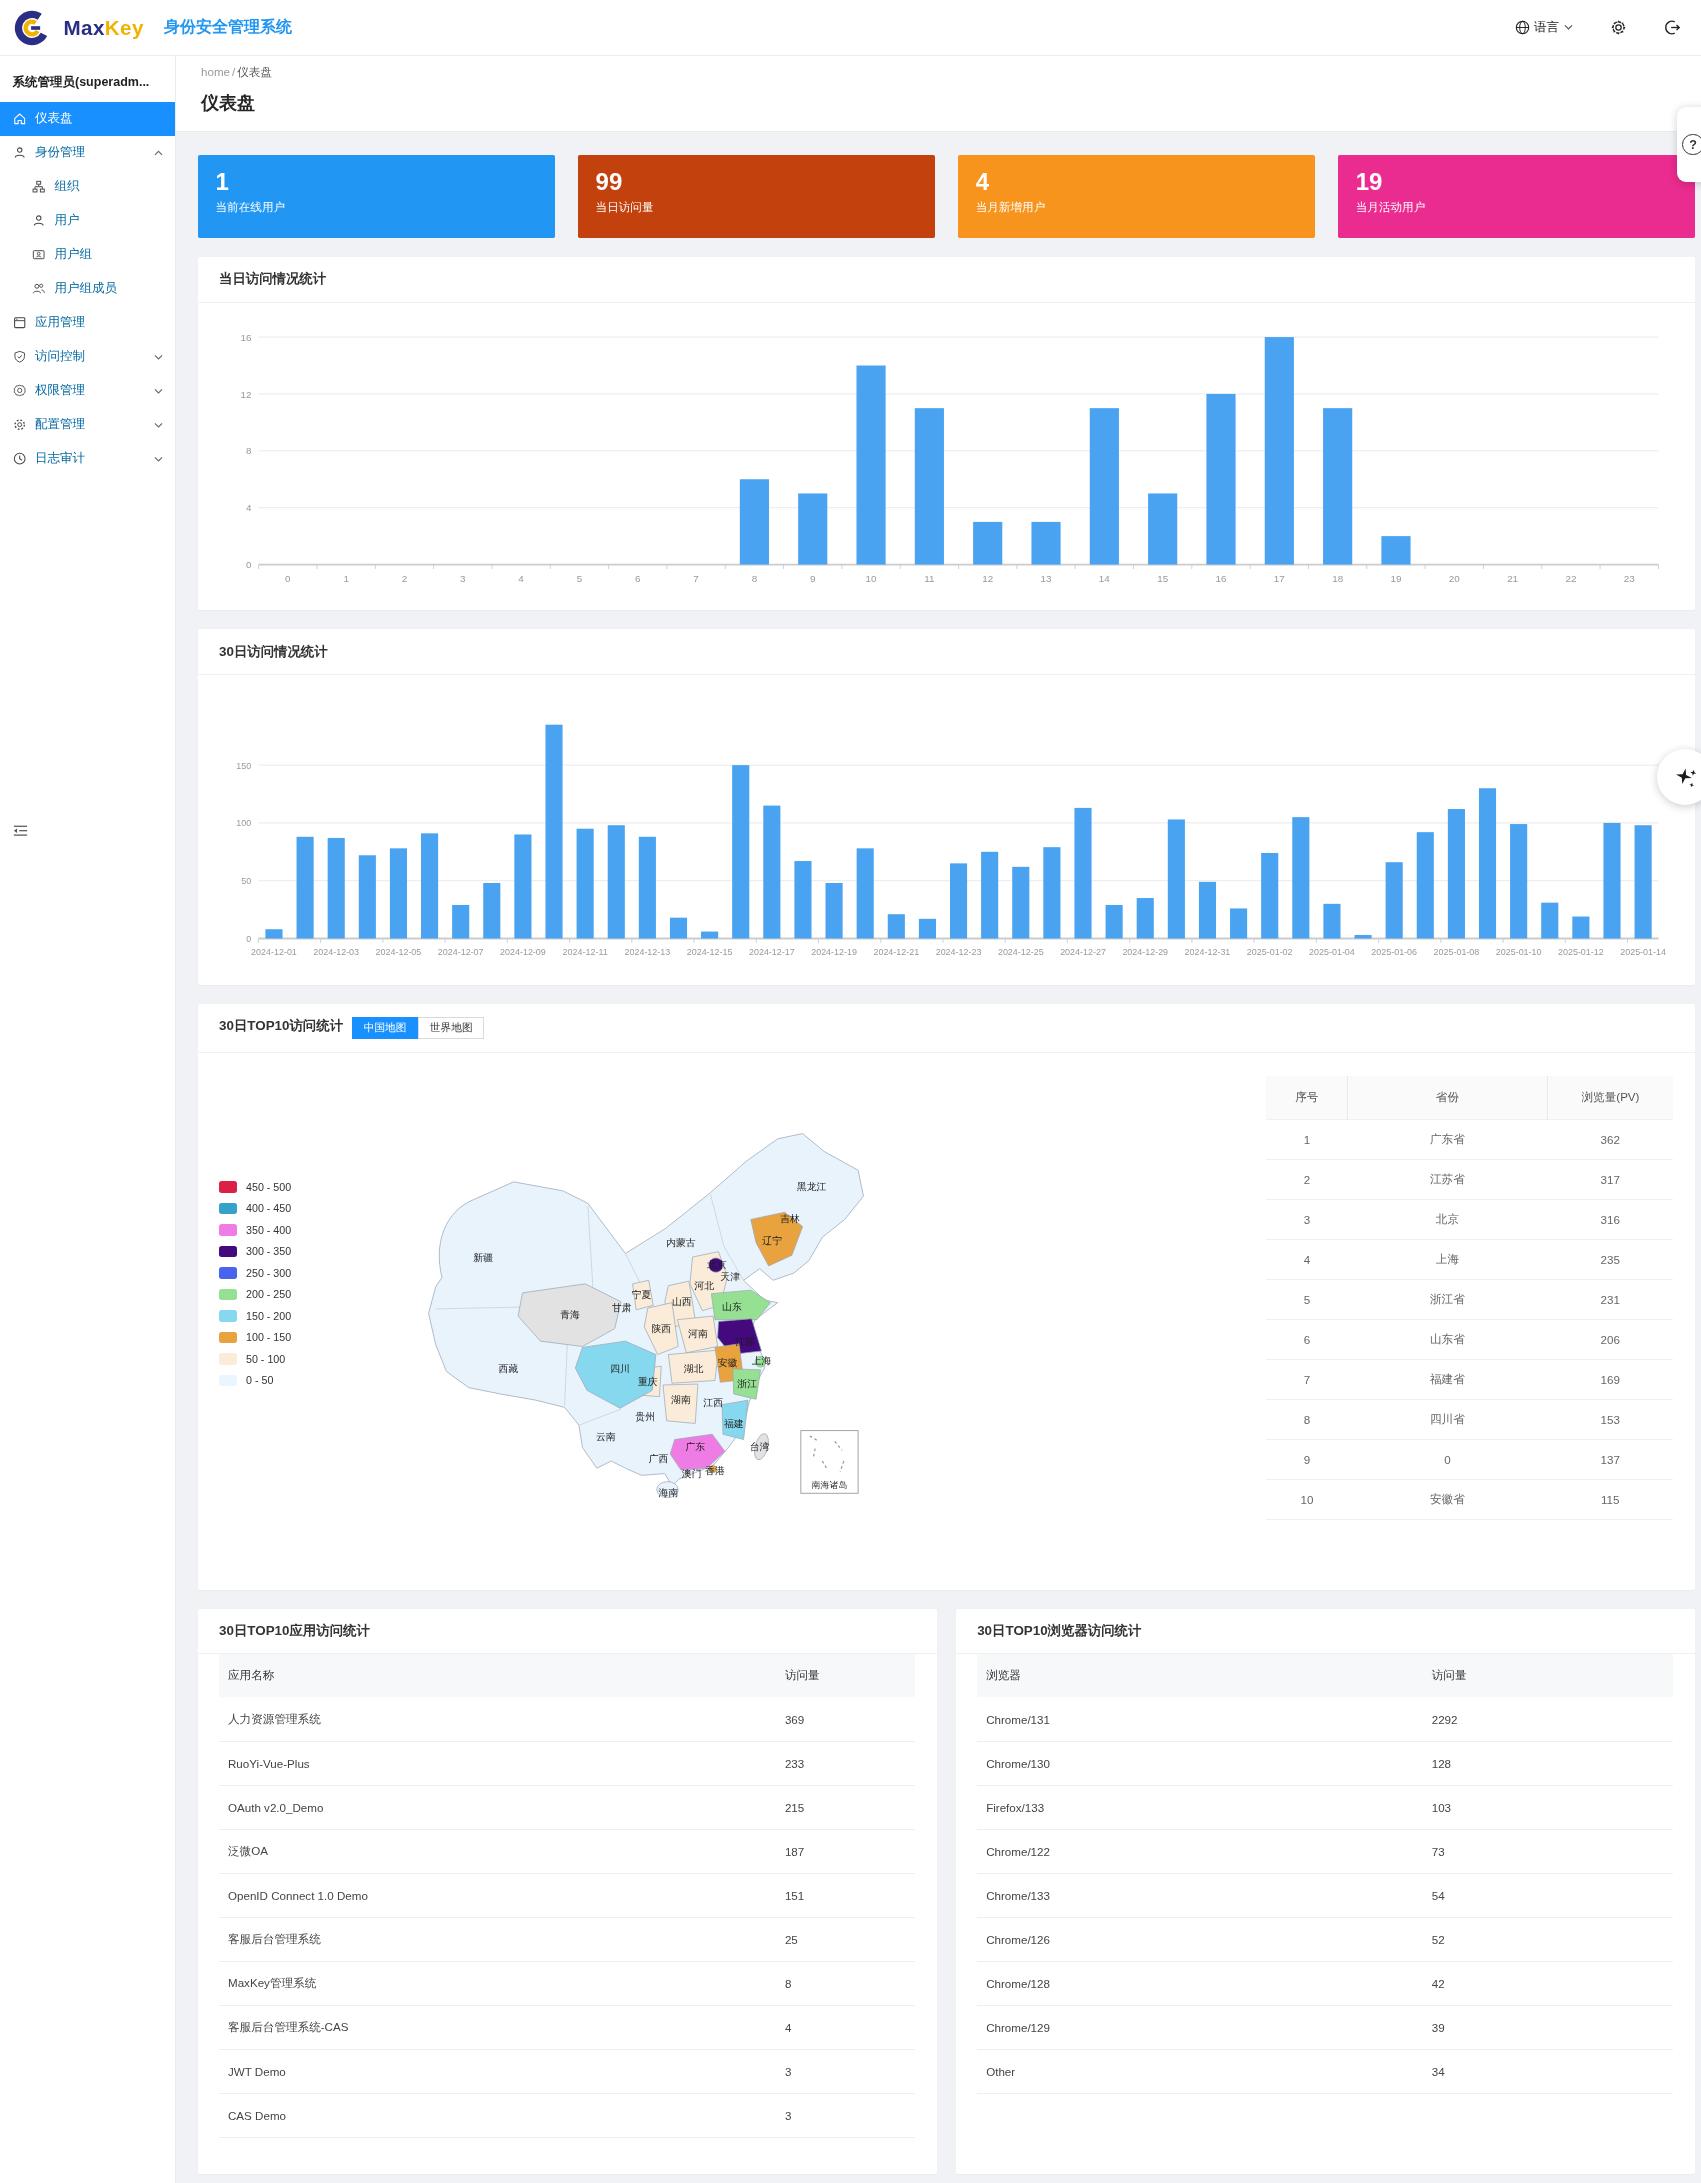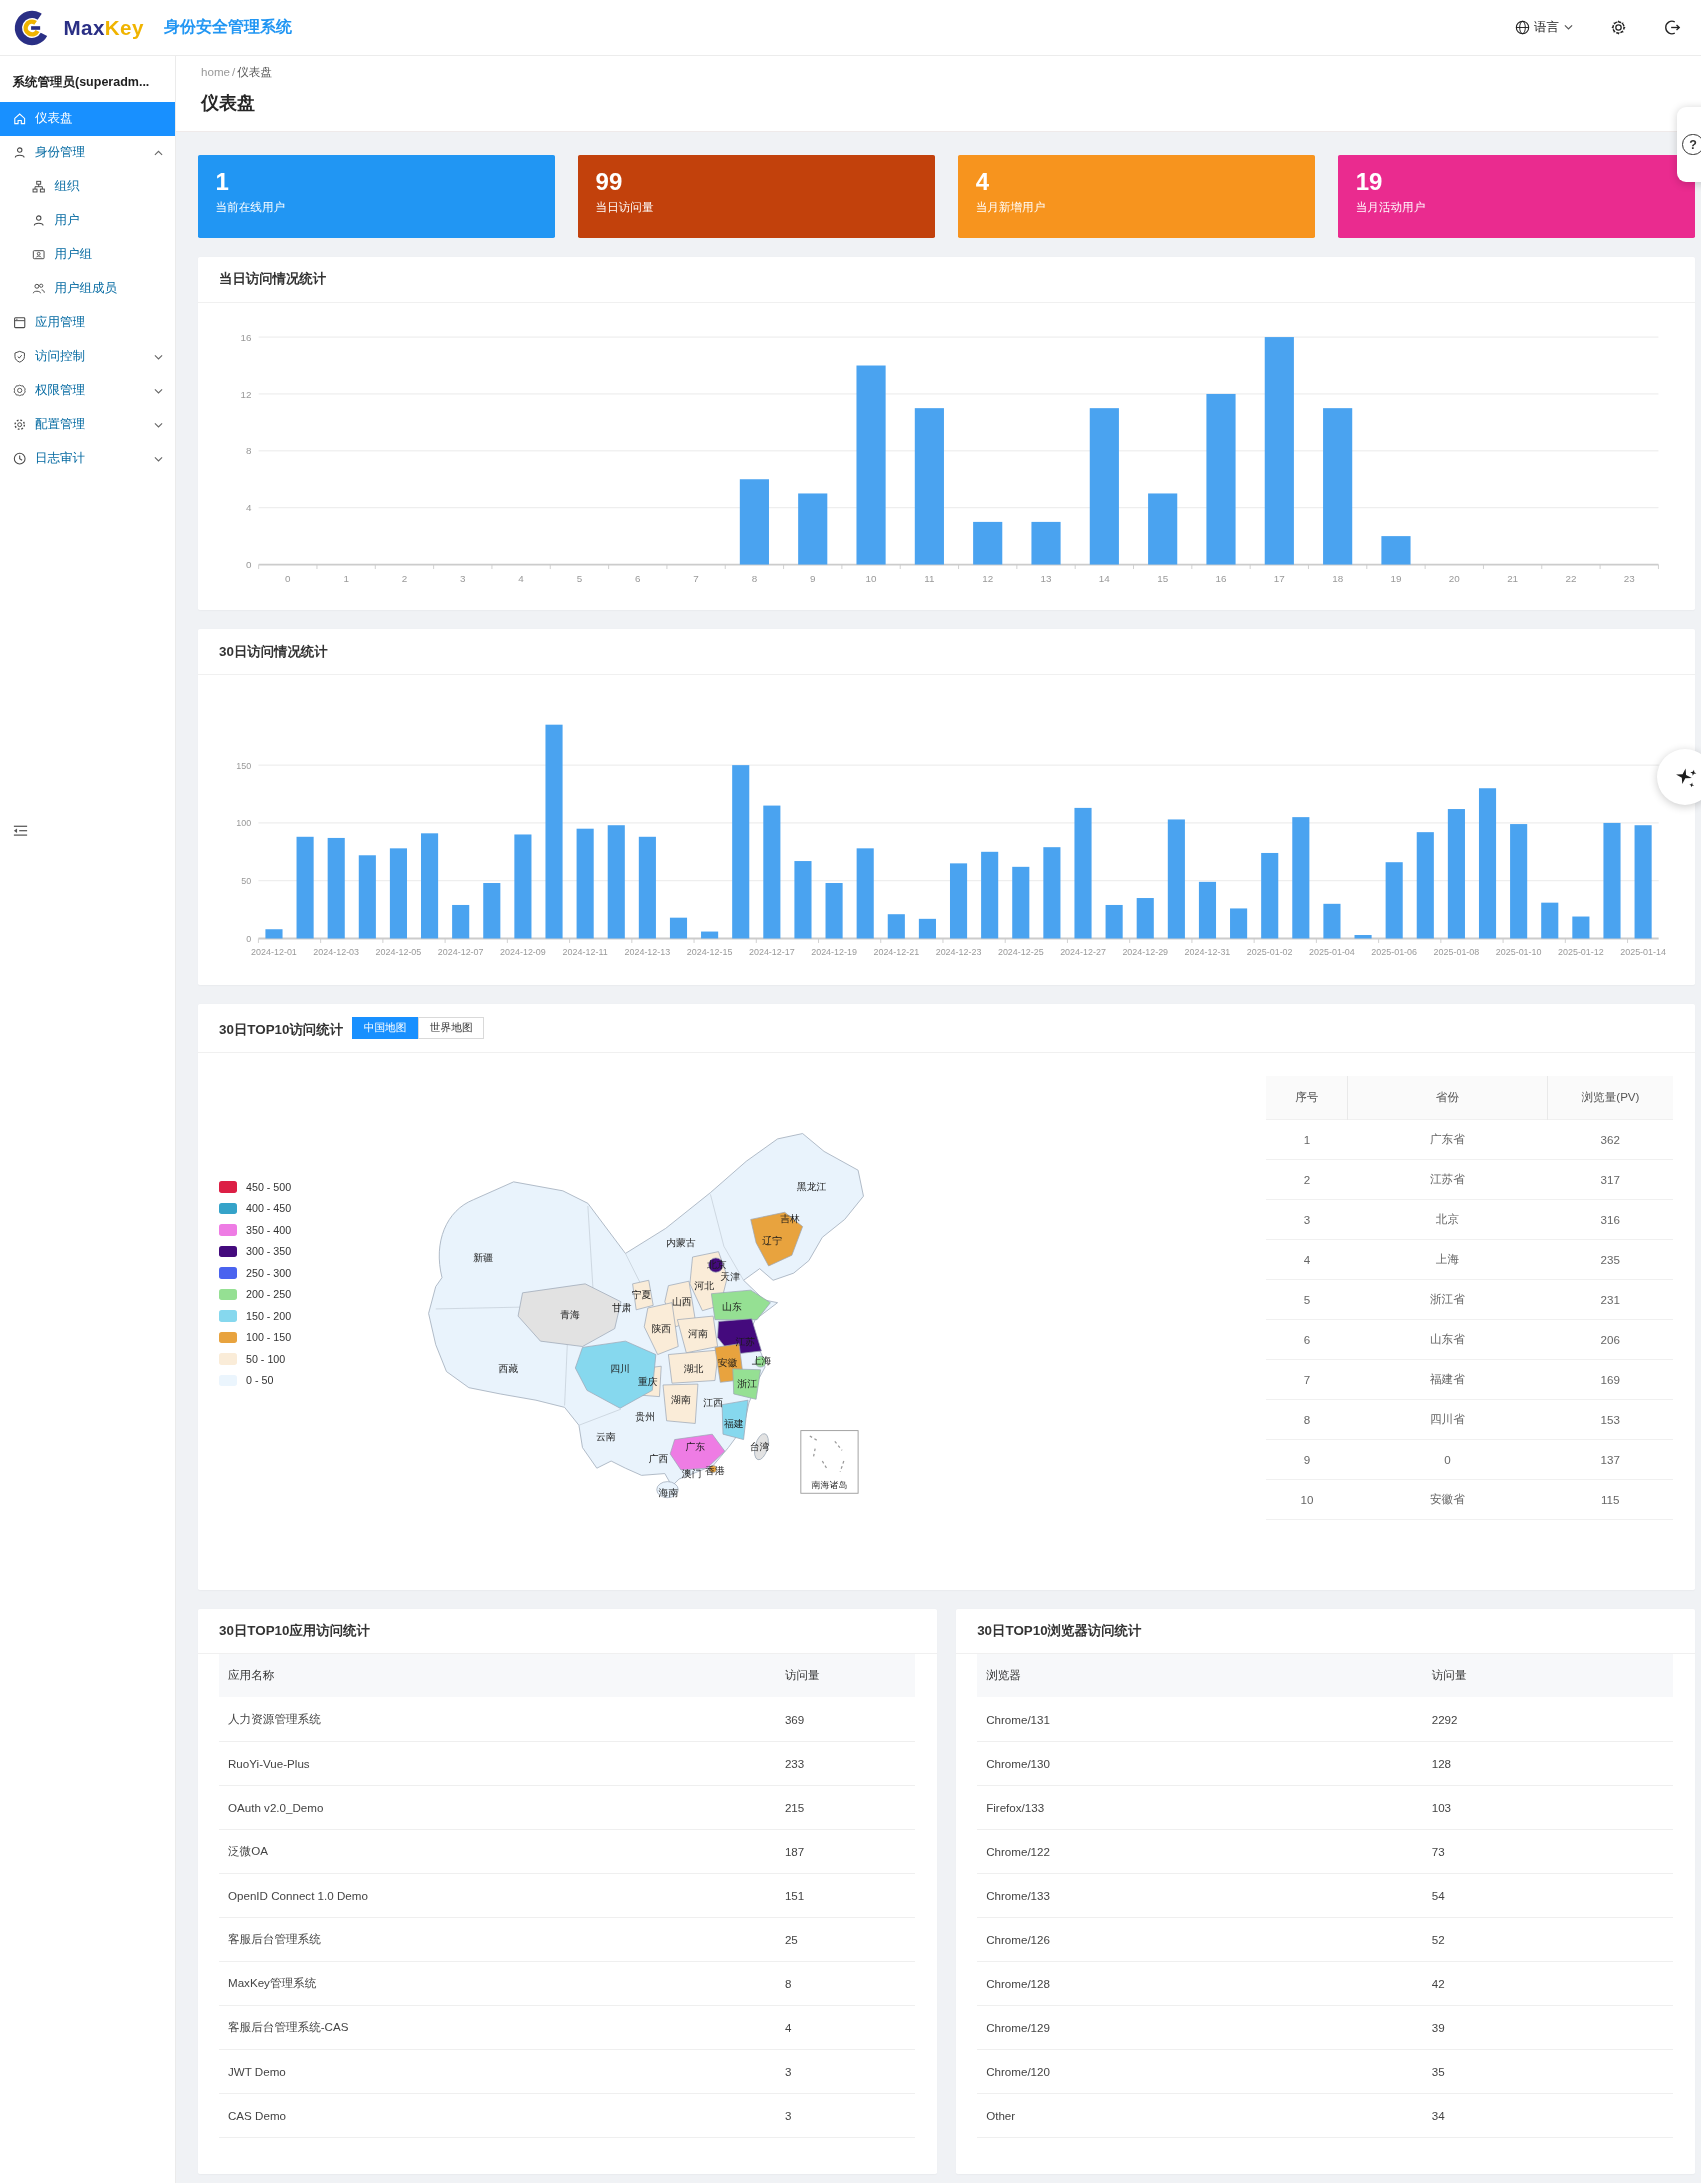--- a/index.html
+++ b/index.html
@@ -34,21 +34,21 @@
   .breadcrumb .cur{color:#555}
   .page-title{font-size:18px;font-weight:700;color:#262626;margin-top:10.7px}
   .content{padding:23px 7.2px 0 21.5px}
   
   .cards{display:grid;grid-template-columns:repeat(4,1fr);gap:23px;height:83px}
   .stat-card{border-radius:1.8px;color:#fff;padding:12.5px 18px;cursor:pointer}
   .stat-value{font-size:24px;font-weight:700;line-height:1.15}
   .stat-label{font-size:11.6px;margin-top:5.4px}
   
   .panel{background:#fff;border-radius:1.8px;margin-top:19px;box-shadow:0 0.9px 1.8px rgba(0,0,0,.03)}
-  .panel-title-row{display:flex;align-items:flex-end;padding:13.4px 21.5px;border-bottom:0.9px solid #f0f0f0}
+  .panel-title-row{display:flex;align-items:flex-start;padding:13.4px 21.5px;border-bottom:0.9px solid #f0f0f0}
   .panel-title{font-size:13.4px;font-weight:600;color:#333}
   .chart-wrap{padding:9px 21.5px 12.5px}
   .tabs{display:flex;margin-left:9px}
   .tab-btn{font-size:10.7px;padding:4.5px 10.7px;cursor:pointer;line-height:1;border:0.9px solid #d9d9d9;background:#fff;color:#333}
   .tab-btn.active{background:#1890ff;border-color:#1890ff;color:#fff}
   
   .map-body{display:flex;padding:23px 21.5px 70px}
   .legend{width:134px;margin-top:100px}
   .lg-item{display:flex;align-items:center;height:21.5px;gap:9px}
   .lg-sw{width:18px;height:11.6px;border-radius:2.7px;flex-shrink:0}
@@ -775,24 +775,20 @@
                   </tr>
                   <tr>
                     <td>Chrome/128</td>
                     <td>42</td>
                   </tr>
                   <tr>
                     <td>Chrome/129</td>
                     <td>39</td>
                   </tr>
                   <tr>
-                    <td>Chrome/120</td>
-                    <td>35</td>
-                  </tr>
-                  <tr>
                     <td>Other</td>
                     <td>34</td>
                   </tr>
                 </tbody>
             </table>
           </div>
         </section>
       </div>
     </div>
   </main>

